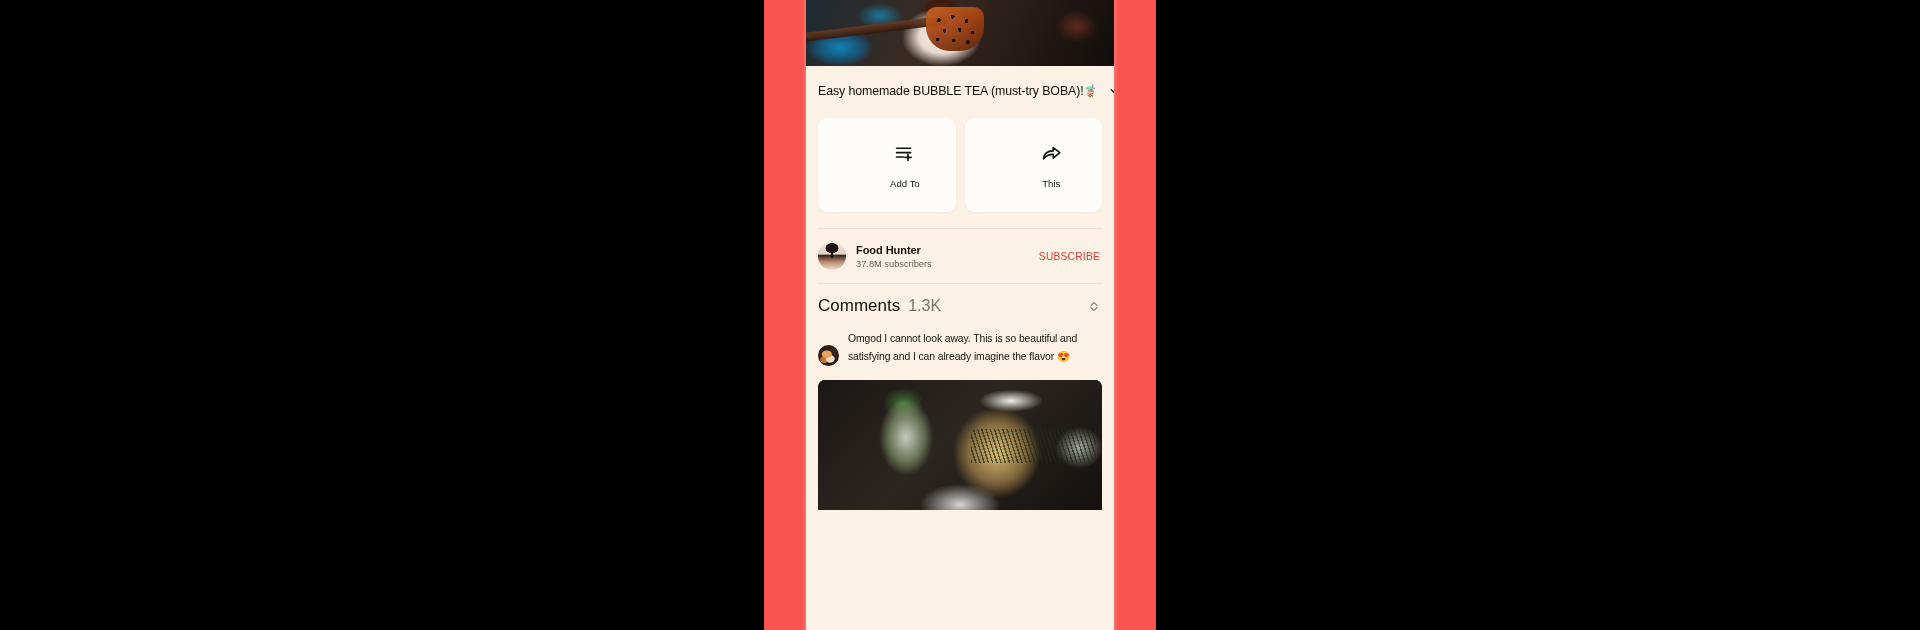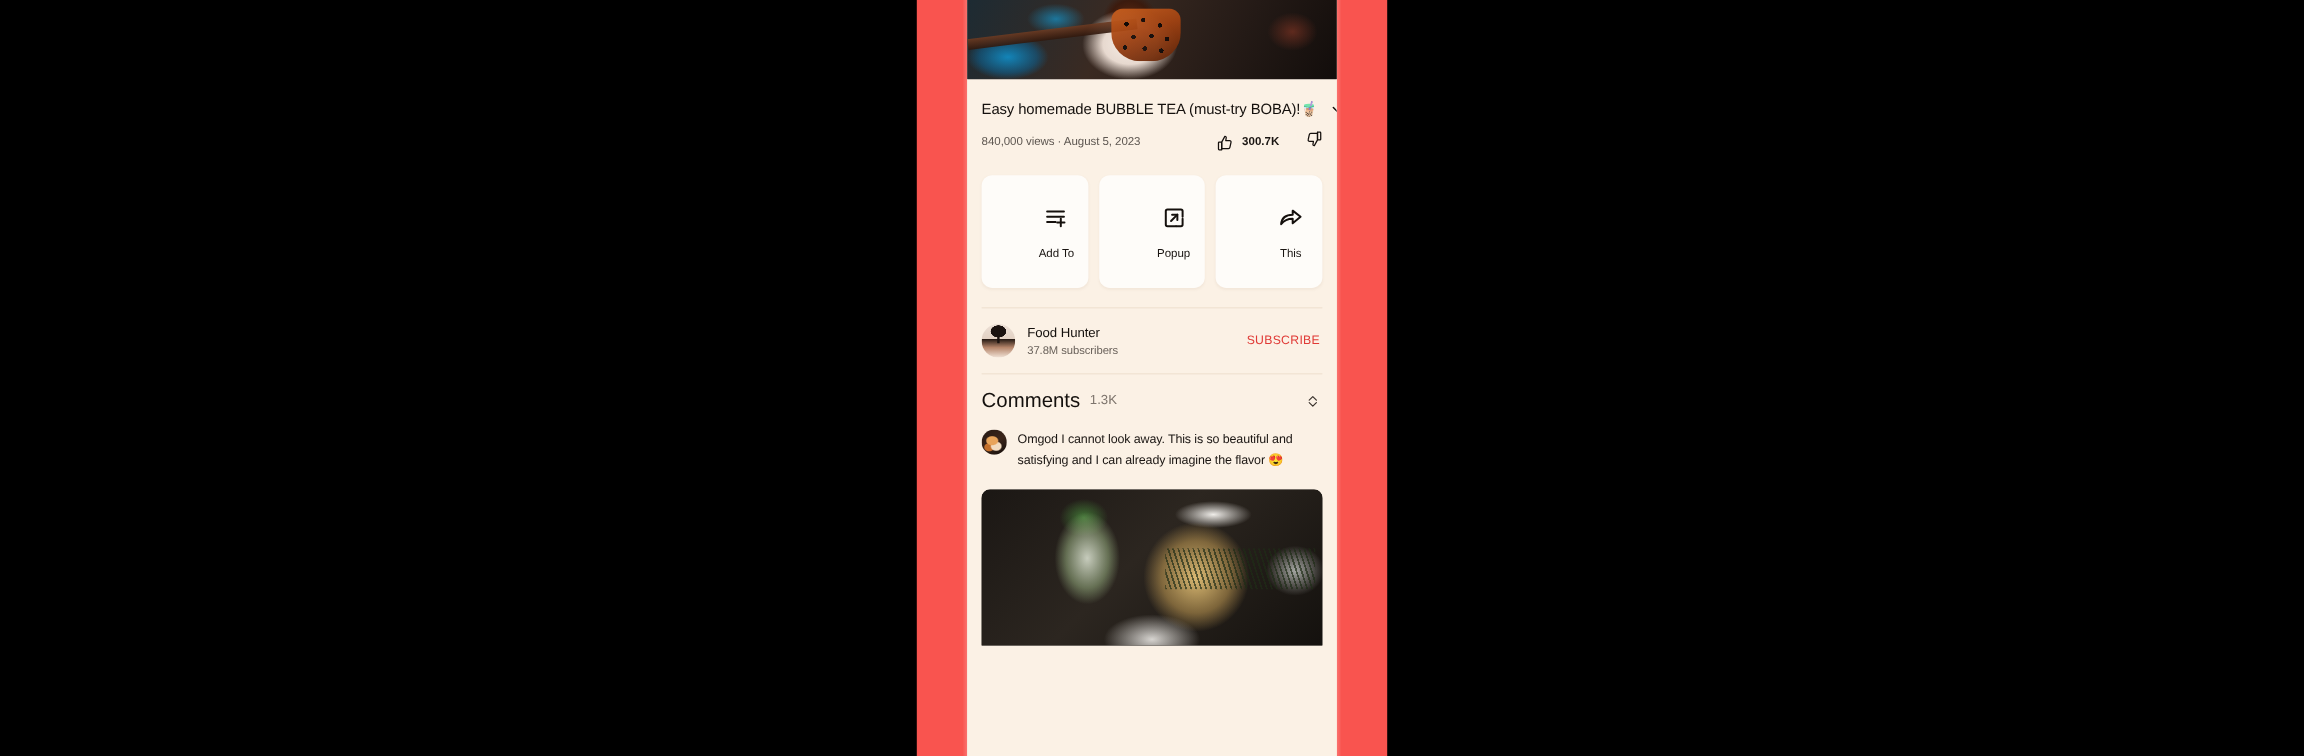--- a/index.html
+++ b/index.html
@@ -228,45 +228,46 @@
     background: #1b1310;
   }
   .avatar.comment-avatar {
     background:
       radial-gradient(ellipse 8px 6px at 42% 44%, #e8a45a 0 55%, rgba(0,0,0,0) 70%),
       radial-gradient(ellipse 7px 6px at 58% 66%, #f2dcc0 0 55%, rgba(0,0,0,0) 72%),
       radial-gradient(ellipse 6px 5px at 30% 70%, #c4702c 0 60%, rgba(0,0,0,0) 76%),
       linear-gradient(150deg, #241812 0%, #3b251a 50%, #120c09 100%);
   }
   .channel-meta { display: flex; flex-direction: column; gap: 2px; flex: 1 1 auto; }
-  .channel-name { font-size: 11px; color: #14100d; letter-spacing: -0.05px; }
+  .channel-name { font-size: 11px; color: #14100d; letter-spacing: -0.05px; font-weight: bold; }
   .channel-subs { font-size: 9.4px; color: #6a625b; letter-spacing: -0.05px; }
   .subscribe-btn {
     font-size: 10.2px;
     font-weight: normal;
     color: #e03a36;
     letter-spacing: 0.25px;
     padding-right: 2px;
   }
 
   
   .comments-header {
     display: flex;
     align-items: center;
     padding: 12px 0 0 0;
   }
   .comments-title { font-size: 17px; color: #14100d; }
-  .comments-count { font-size: 11px; color: #7d746c; margin-left: 8px; }
+  .comments-count { font-size: 16px; color: #7d746c; margin-left: 8px; }
   .comments-spacer { flex: 1 1 auto; }
   .sort-btn { width: 16px; height: 18px; display: flex; align-items: center; justify-content: center; }
 
   .comment-row {
     display: flex;
     gap: 9px;
     padding: 14px 0 0 0;
+    align-items: flex-end;
   }
   .comment-avatar-wrap { flex: 0 0 auto; width: 21px; height: 21px; }
   .comment-avatar-wrap .avatar { width: 21px; height: 21px; }
   .comment-text {
     flex: 1 1 auto;
     font-size: 10.4px;
     line-height: 18px;
     color: #1a1512;
     letter-spacing: -0.1px;
   }
@@ -324,65 +325,37 @@
           <div class="video-title">
             <span>Easy homemade BUBBLE TEA (must-try BOBA)!</span><span class="title-emoji">🧋</span>
           </div>
           <div class="chevron-btn">
             <svg width="15" height="15" viewBox="0 0 24 24" fill="none" stroke="#15100d" stroke-width="2" stroke-linecap="round" stroke-linejoin="round">
               <polyline points="5 9 12 16 19 9"></polyline>
             </svg>
           </div>
         </div>
 
-        <div class="meta-row">
-          <div class="meta-text">840,000 views · August 5, 2023</div>
-          <div class="meta-spacer"></div>
-          <div class="like-group">
-            <svg width="14" height="14" viewBox="0 0 24 24" fill="none" stroke="#15100d" stroke-width="1.8" stroke-linecap="round" stroke-linejoin="round">
-              <path d="M7 22V11l4.5-8.2c1.2-.2 2 .5 2 1.8l-.7 4.4h5.6c1.3 0 2.2 1.1 1.9 2.3l-1.6 7.4c-.2 1-1 1.7-2 1.7H7z"></path>
-              <rect x="2.4" y="11" width="4.6" height="11" rx="1"></rect>
-            </svg>
-            <span class="like-count">300.7K</span>
-          </div>
-          <div>
-            <svg width="14" height="14" viewBox="0 0 24 24" fill="none" stroke="#15100d" stroke-width="1.8" stroke-linecap="round" stroke-linejoin="round">
-              <path d="M17 2v11l-4.5 8.2c-1.2.2-2-.5-2-1.8l.7-4.4H5.6c-1.3 0-2.2-1.1-1.9-2.3l1.6-7.4c.2-1 1-1.7 2-1.7H17z"></path>
-              <rect x="17" y="2" width="4.6" height="11" rx="1"></rect>
-            </svg>
-          </div>
-        </div>
 
         <div class="actions-row">
 
           <div class="action-card">
             <span class="action-icon">
               <svg width="21" height="21" viewBox="0 0 24 24" fill="none" stroke="#15100d" stroke-width="1.9" stroke-linecap="round">
                 <line x1="3" y1="6" x2="19" y2="6"></line>
                 <line x1="3" y1="11" x2="19" y2="11"></line>
                 <line x1="3" y1="16" x2="11" y2="16"></line>
                 <line x1="16" y1="13" x2="16" y2="20"></line>
                 <line x1="12.5" y1="16.5" x2="19.5" y2="16.5"></line>
               </svg>
             </span>
             <span class="action-label">Add To</span>
           </div>
 
 
-          <div class="action-card">
-            <span class="action-icon">
-              <svg width="21" height="21" viewBox="0 0 24 24" fill="none" stroke="#15100d" stroke-width="1.9" stroke-linecap="round" stroke-linejoin="round">
-                <path d="M20 11V5.6A1.6 1.6 0 0 0 18.4 4H5.6A1.6 1.6 0 0 0 4 5.6v12.8A1.6 1.6 0 0 0 5.6 20h8"></path>
-                <path d="M20 13v5.4A1.6 1.6 0 0 1 18.4 20H14"></path>
-                <line x1="15" y1="9" x2="9" y2="15"></line>
-                <polyline points="15 14 15 9 10 9"></polyline>
-              </svg>
-            </span>
-            <span class="action-label">Popup</span>
-          </div>
 
           <div class="action-card">
             <span class="action-icon">
               <svg width="21" height="21" viewBox="0 0 24 24" fill="none" stroke="#15100d" stroke-width="1.9" stroke-linecap="round" stroke-linejoin="round">
                 <path d="M3 18c.5-6 4.8-9 11-9V5.2L21.5 11 14 17.2V13c-5 0-8.3 1.6-11 5z"></path>
               </svg>
             </span>
             <span class="action-label">This</span>
           </div>
         </div>

